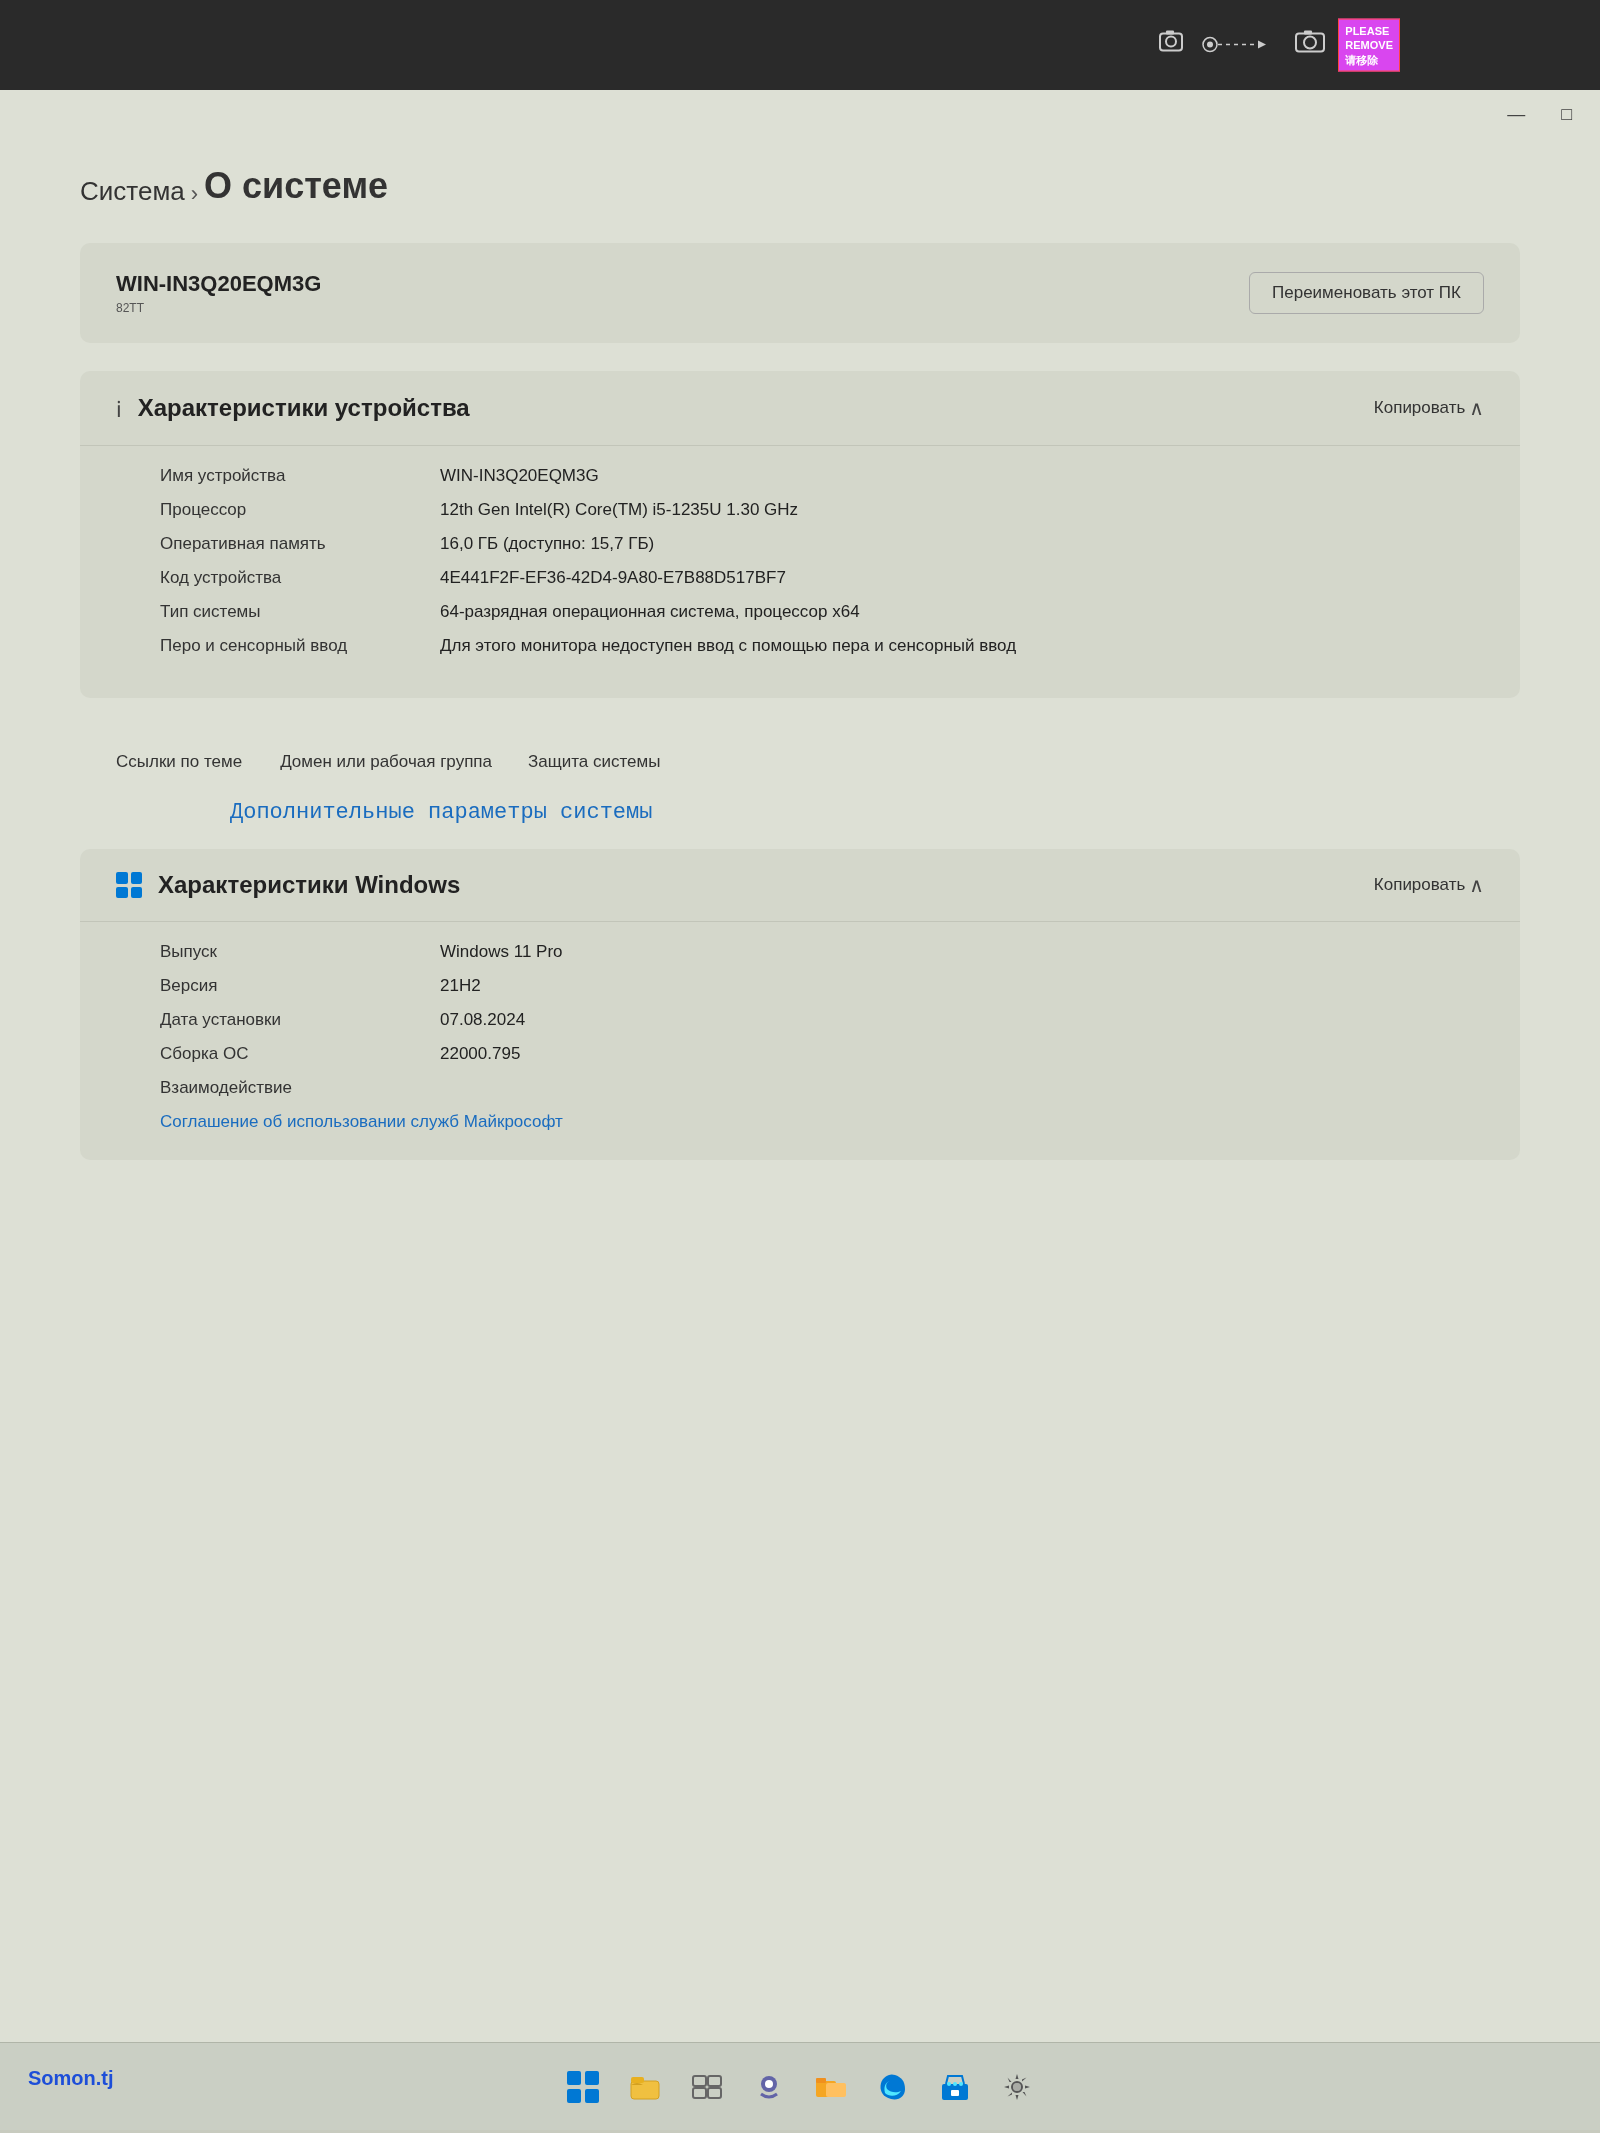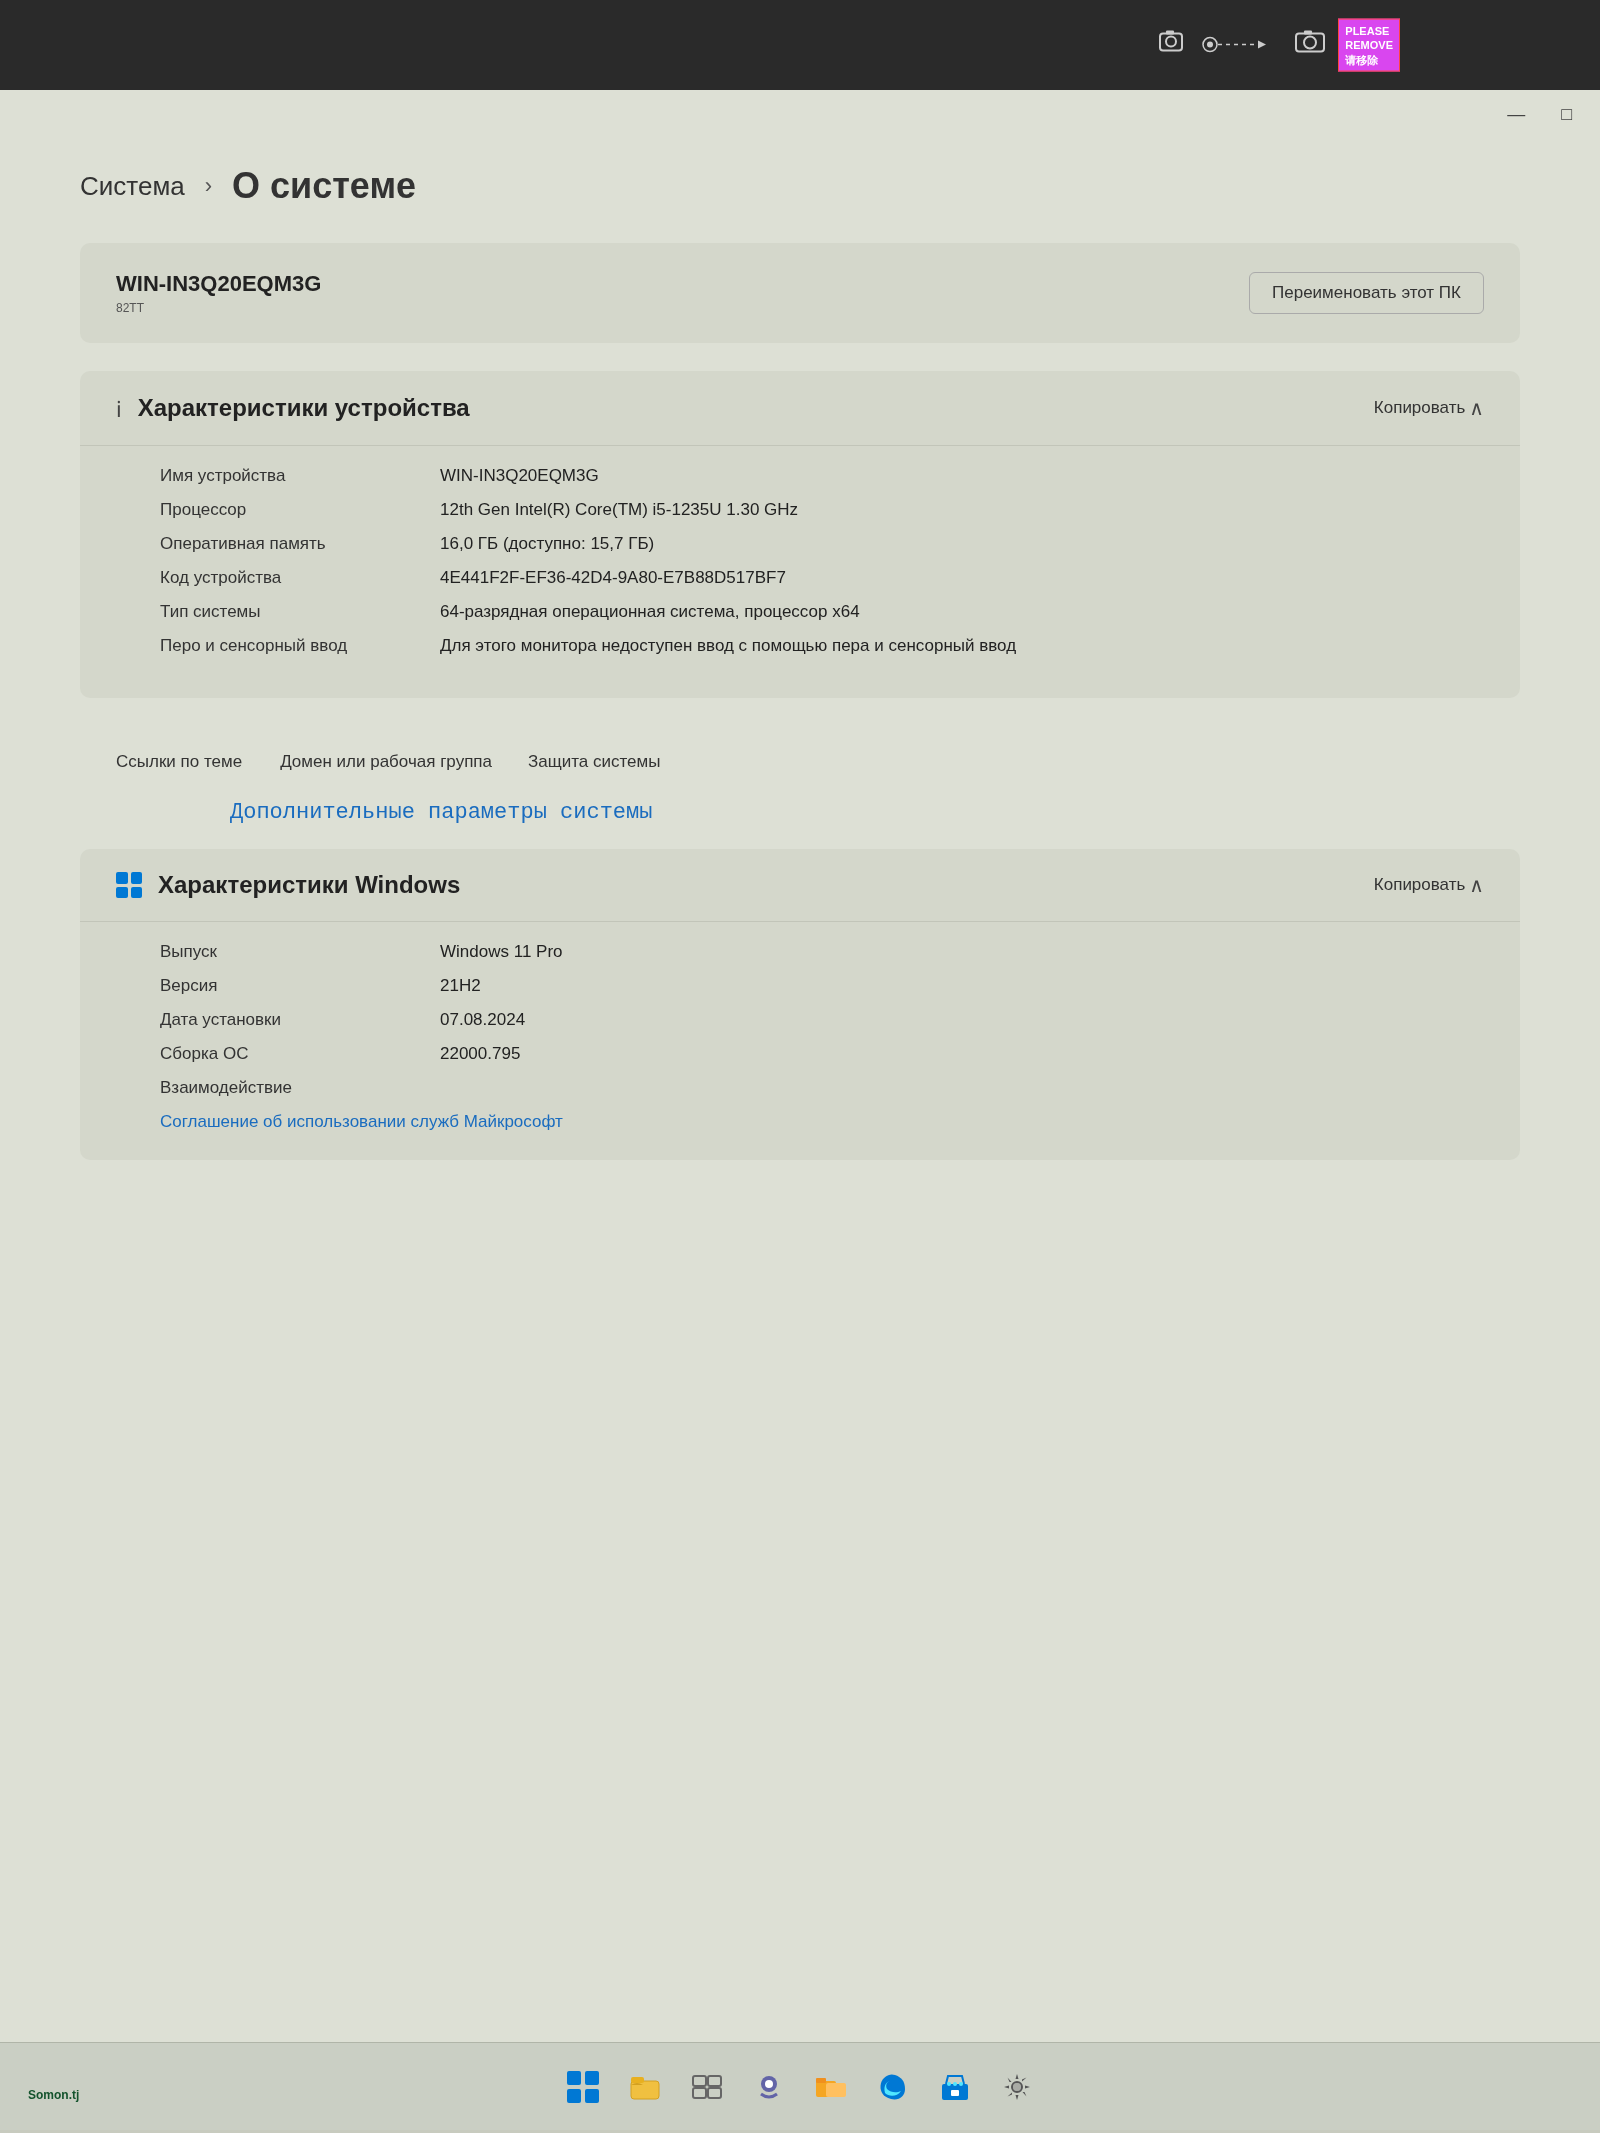--- a/index.html
+++ b/index.html
@@ -86,22 +86,22 @@
 
     
     .page-title-area {
       margin-bottom: 36px;
     }
 
     .breadcrumb {
       font-size: 26px;
       color: #333;
       display: flex;
-      align-items: center;
-      gap: 20px;
+      align-items: flex-end;
+      gap: 6px;
     }
 
     .breadcrumb .parent {
       font-weight: 400;
     }
 
     .breadcrumb .separator {
       color: #555;
       font-size: 22px;
     }
@@ -291,25 +291,25 @@
       display: flex;
       align-items: center;
       justify-content: center;
       border-radius: 8px;
       cursor: pointer;
       font-size: 26px;
     }
 
     .somon-logo {
       position: absolute;
-      bottom: 28px;
+      bottom: 40px;
       left: 28px;
-      font-size: 12px;
+      font-size: 20px;
       font-weight: bold;
-      color: #14532d;
+      color: #1d4ed8;
     }
 
     
     .win-start {
       display: inline-grid;
       grid-template-columns: 1fr 1fr;
       gap: 4px;
       width: 32px;
       height: 32px;
     }

